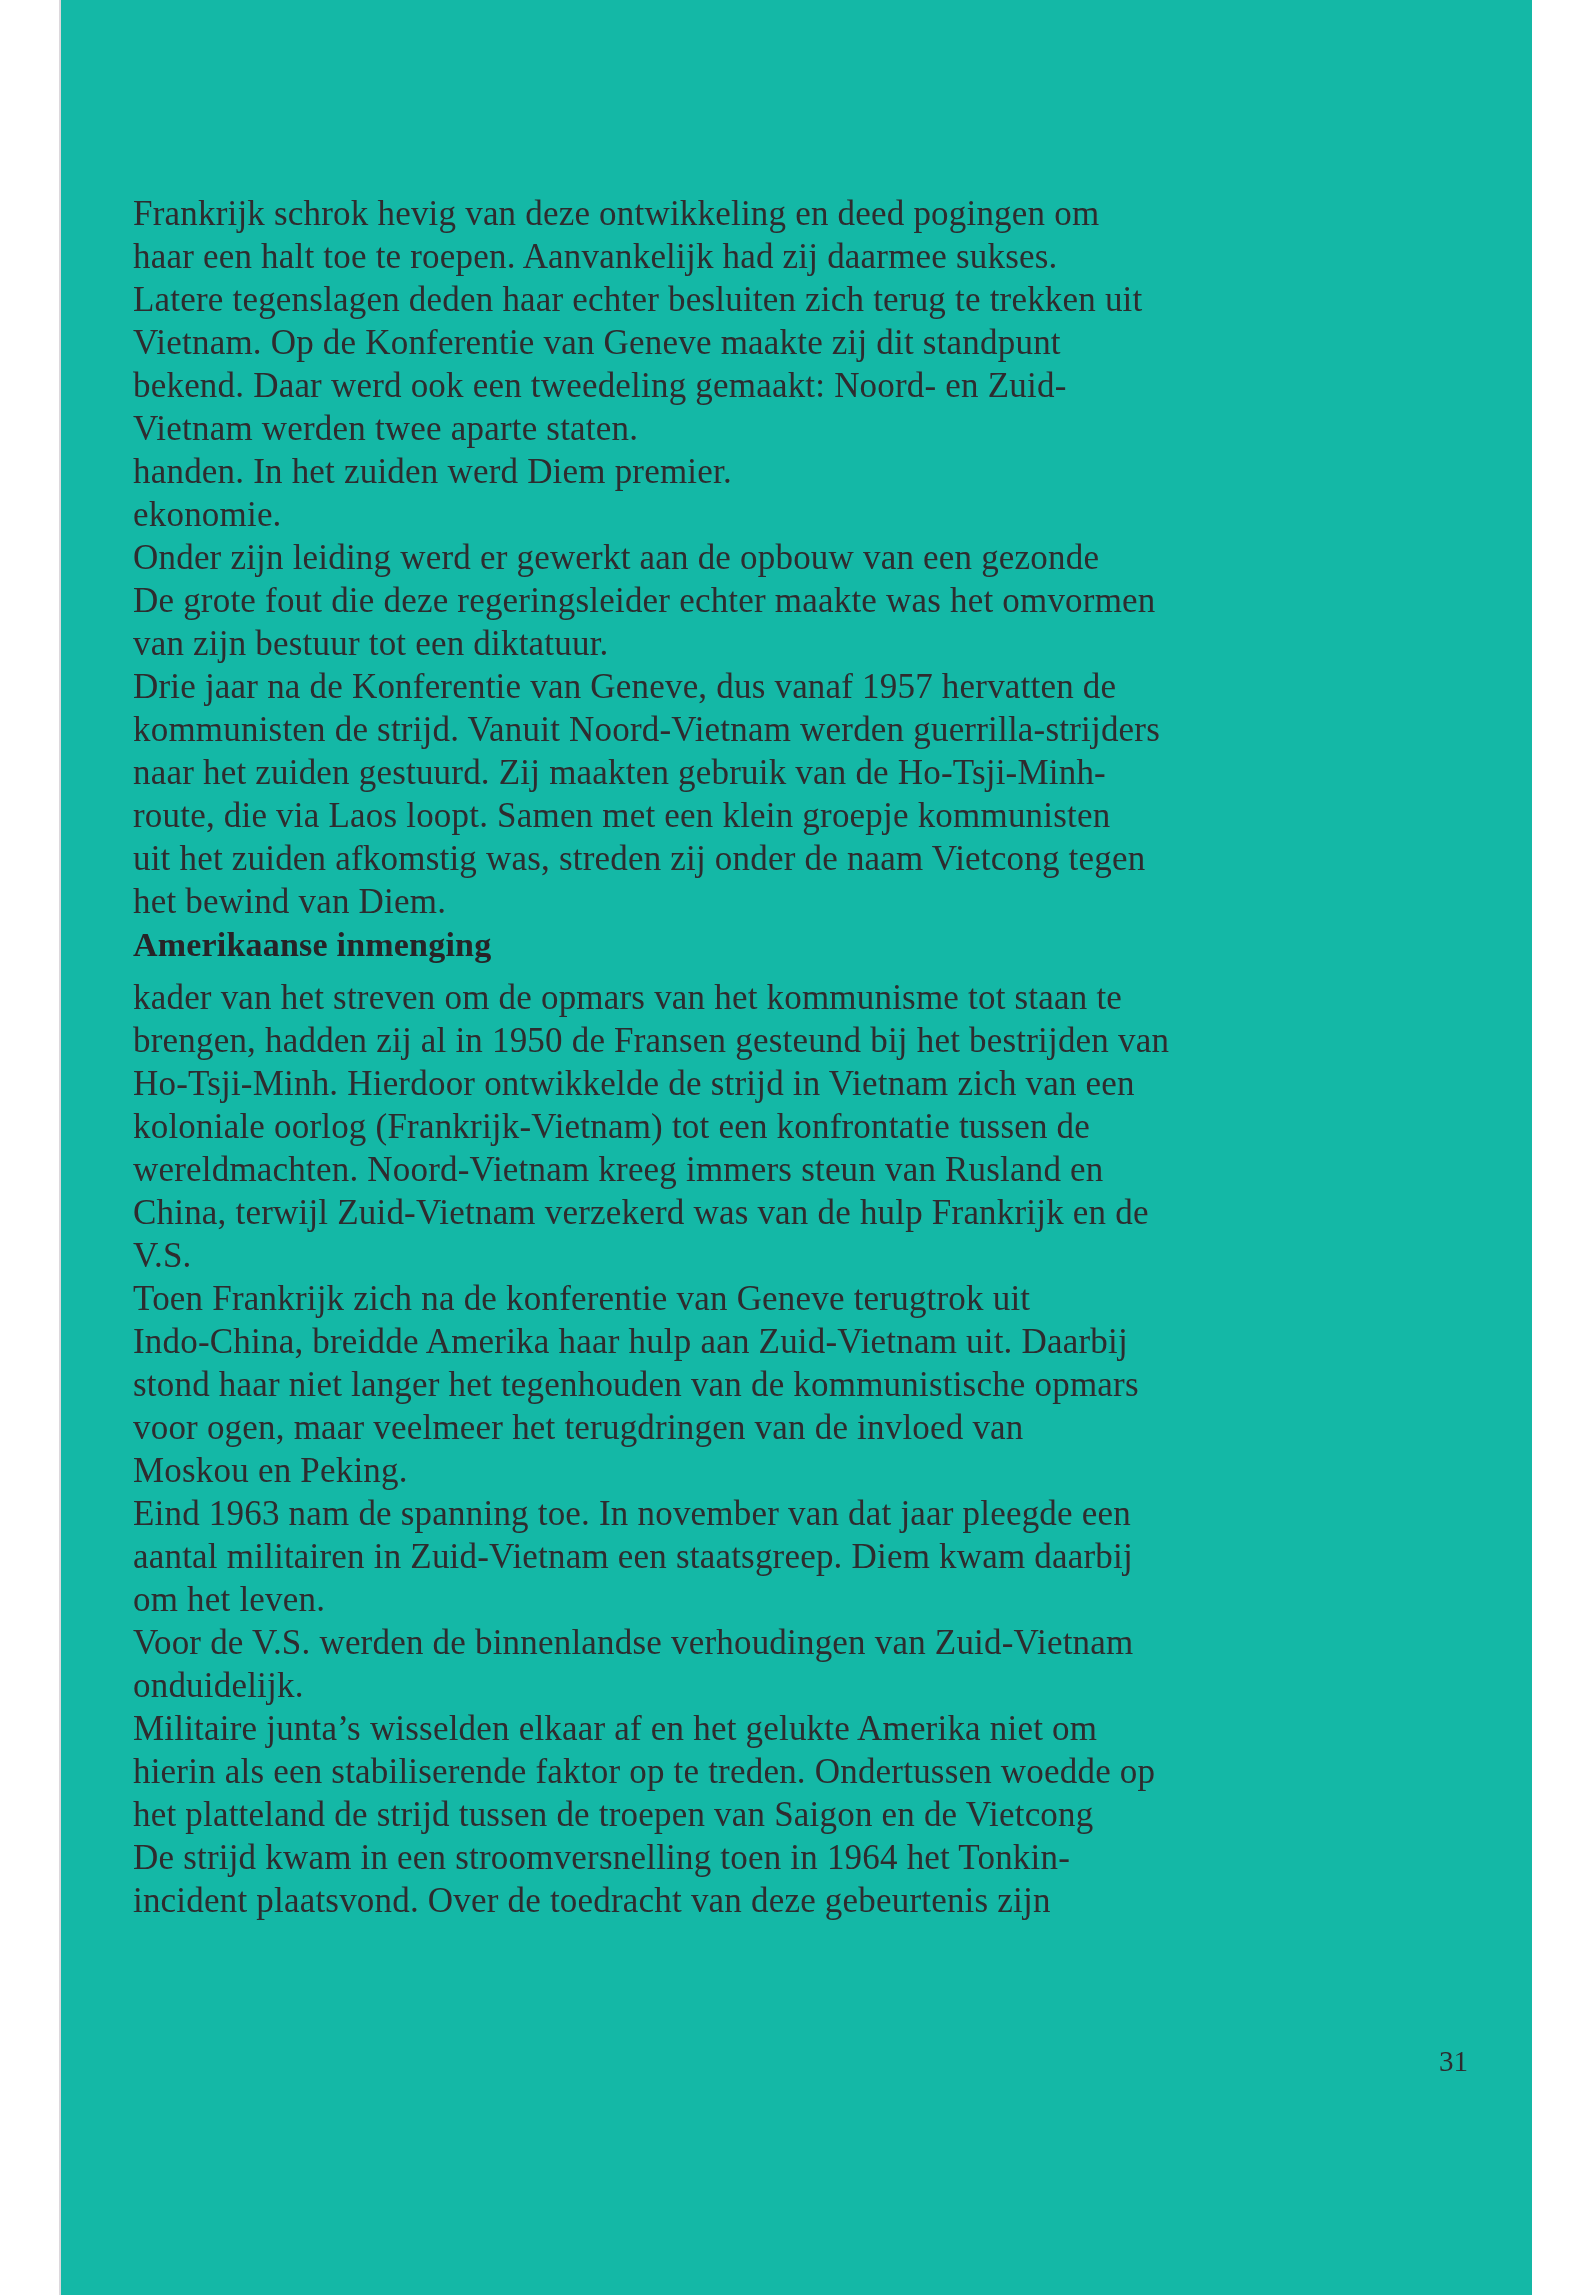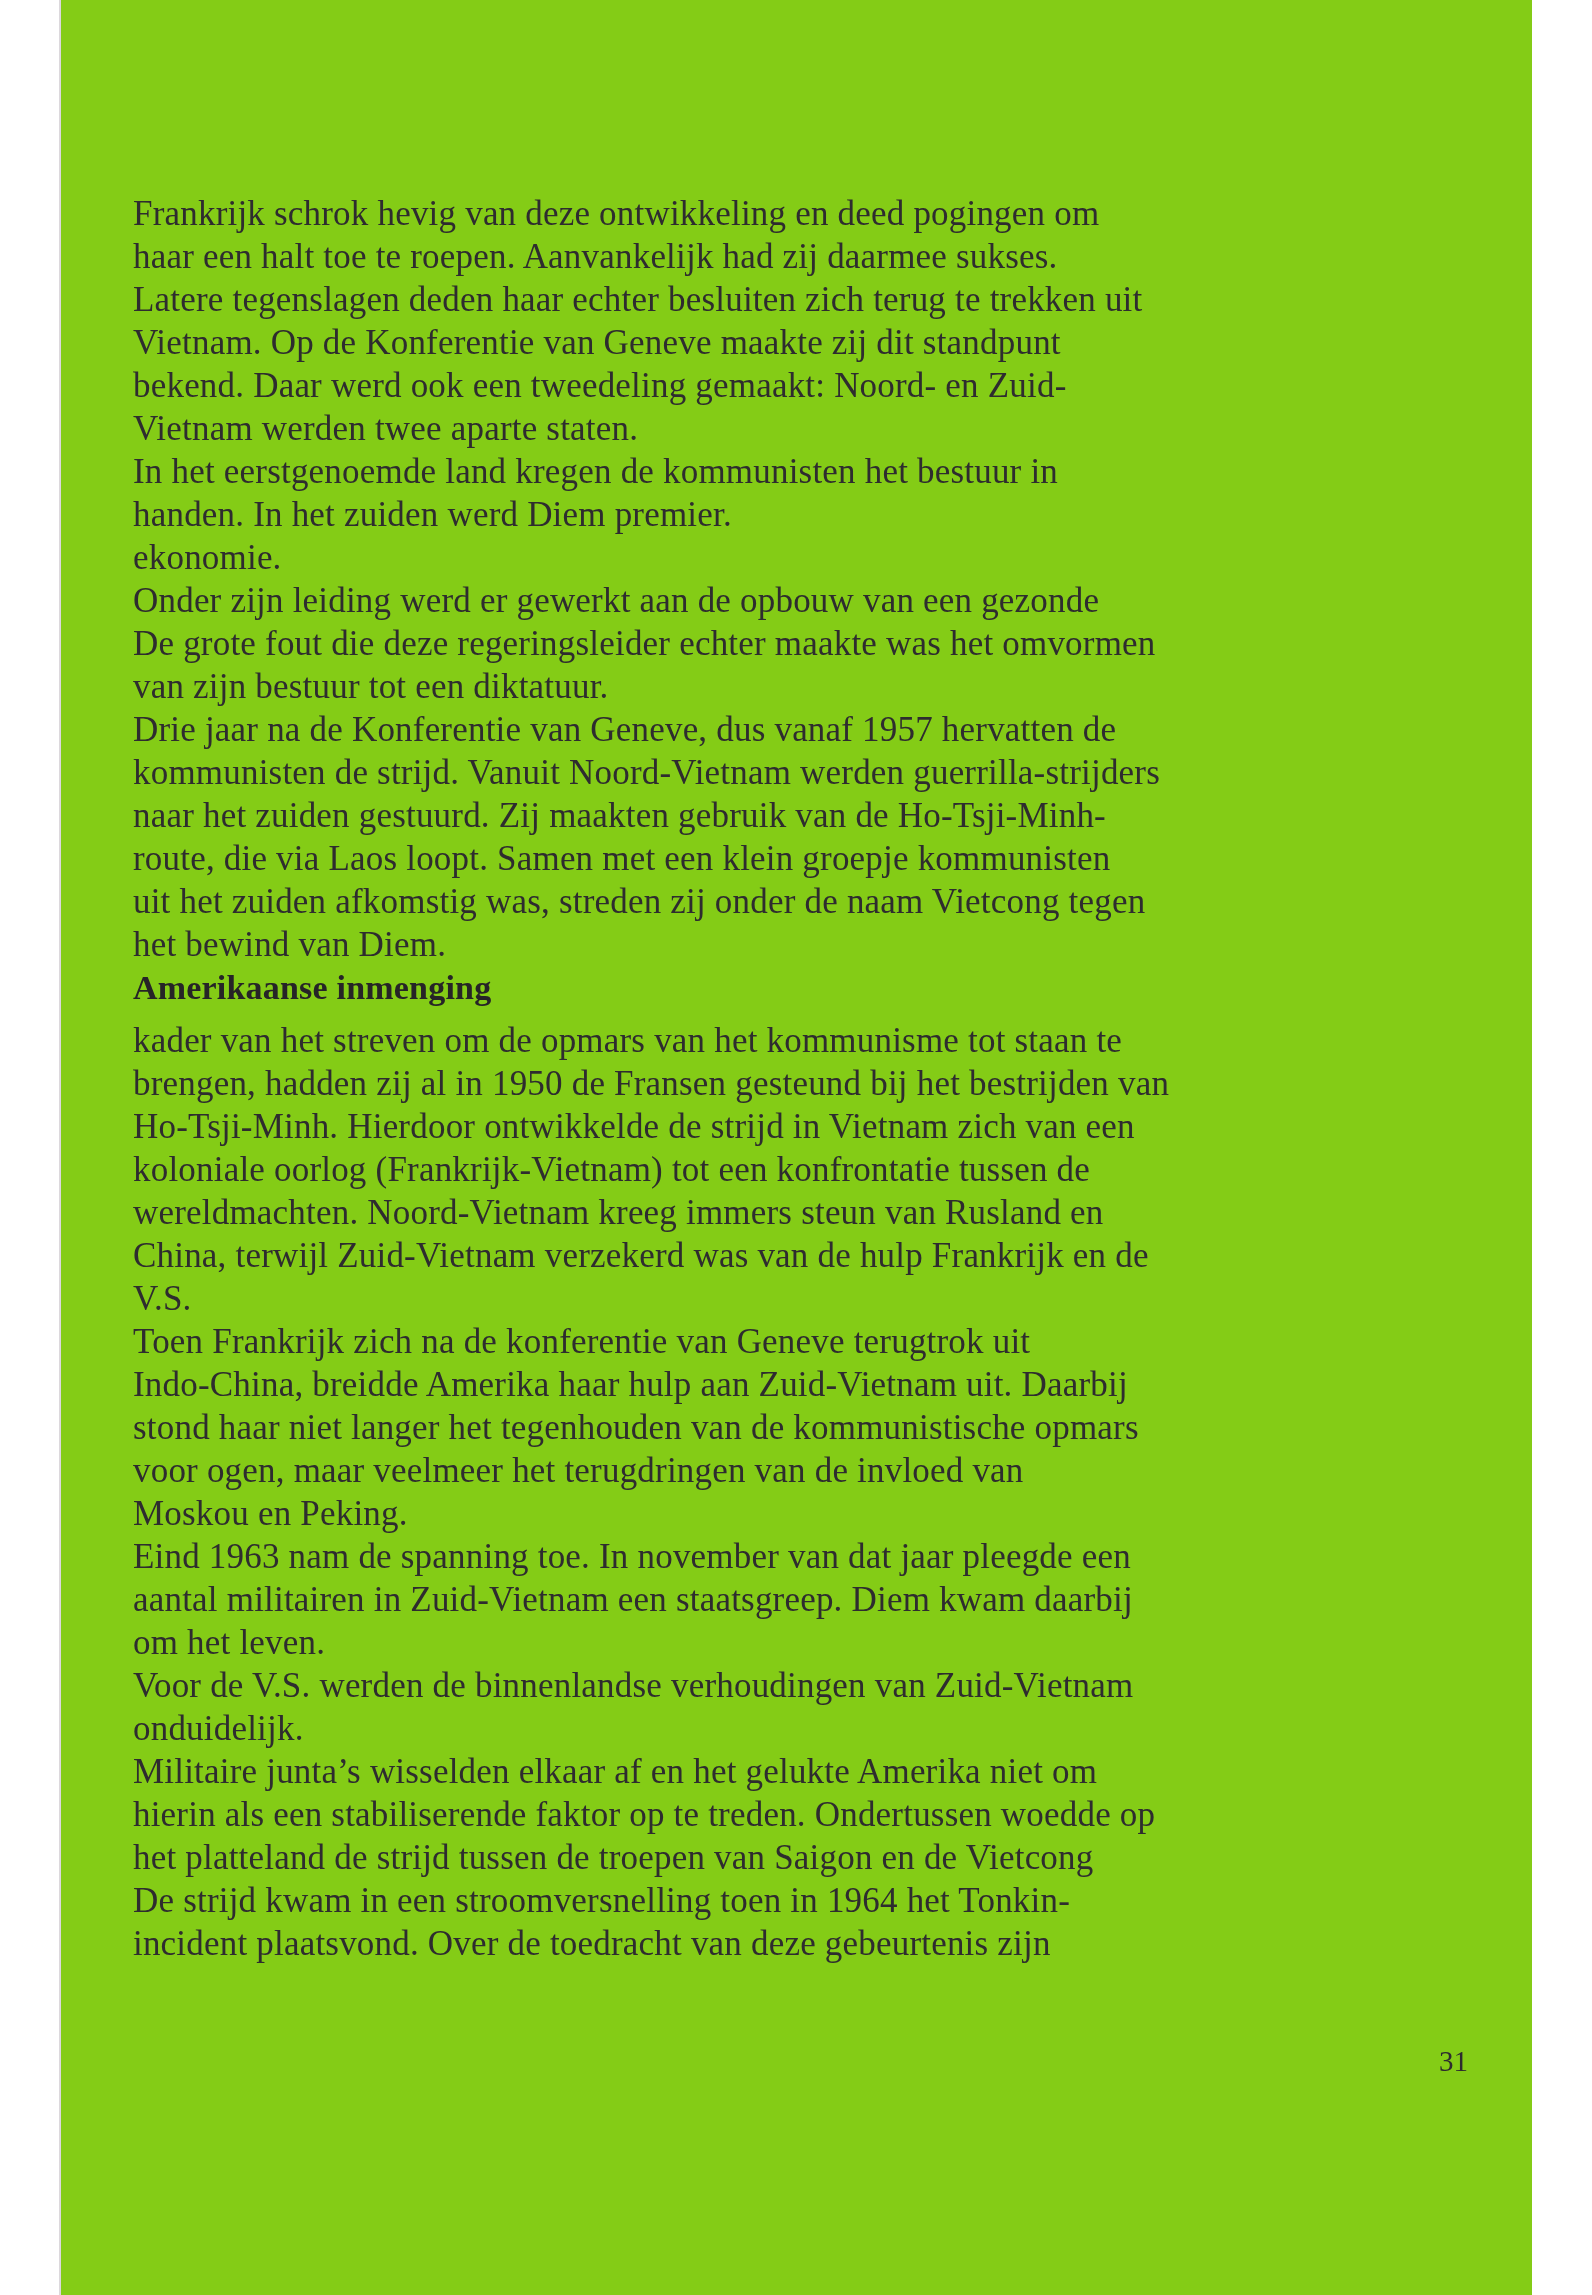--- a/index.html
+++ b/index.html
@@ -12,21 +12,21 @@
       height: 2295px;
       position: relative;
       overflow: hidden;
     }
     .page {
       position: absolute;
       left: 59px;
       top: 0;
       width: 1473px;
       height: 2295px;
-      background: #84cc16;
+      background: #14b8a6;
       border-left: 2.6px solid #dcd8dc;
       box-sizing: border-box;
       padding-left: 12px;
     }
     .text-block {
       position: absolute;
       left: 72px;
       top: 192px;
       width: 1312px;
       font-family: "Liberation Serif", "DejaVu Serif", serif;
@@ -60,21 +60,20 @@
 
 <div class="page">
   <div class="text-block">
     <div>
       <span class="line">Frankrijk schrok hevig van deze ontwikkeling en deed pogingen om</span>
       <span class="line">haar een halt toe te roepen. Aanvankelijk had zij daarmee sukses.</span>
       <span class="line">Latere tegenslagen deden haar echter besluiten zich terug te trekken uit</span>
       <span class="line">Vietnam. Op de Konferentie van Geneve maakte zij dit standpunt</span>
       <span class="line">bekend. Daar werd ook een tweedeling gemaakt: Noord- en Zuid-</span>
       <span class="line">Vietnam werden twee aparte staten.</span>
-      <span class="line">In het eerstgenoemde land kregen de kommunisten het bestuur in</span>
       <span class="line">handen. In het zuiden werd Diem premier.</span>
       <span class="line">ekonomie.</span>
       <span class="line">Onder zijn leiding werd er gewerkt aan de opbouw van een gezonde</span>
       <span class="line">De grote fout die deze regeringsleider echter maakte was het omvormen</span>
       <span class="line">van zijn bestuur tot een diktatuur.</span>
       <span class="line">Drie jaar na de Konferentie van Geneve, dus vanaf 1957 hervatten de</span>
       <span class="line">kommunisten de strijd. Vanuit Noord-Vietnam werden guerrilla-strijders</span>
       <span class="line">naar het zuiden gestuurd. Zij maakten gebruik van de Ho-Tsji-Minh-</span>
       <span class="line">route, die via Laos loopt. Samen met een klein groepje kommunisten</span>
       <span class="line">uit het zuiden afkomstig was, streden zij onder de naam Vietcong tegen</span>

